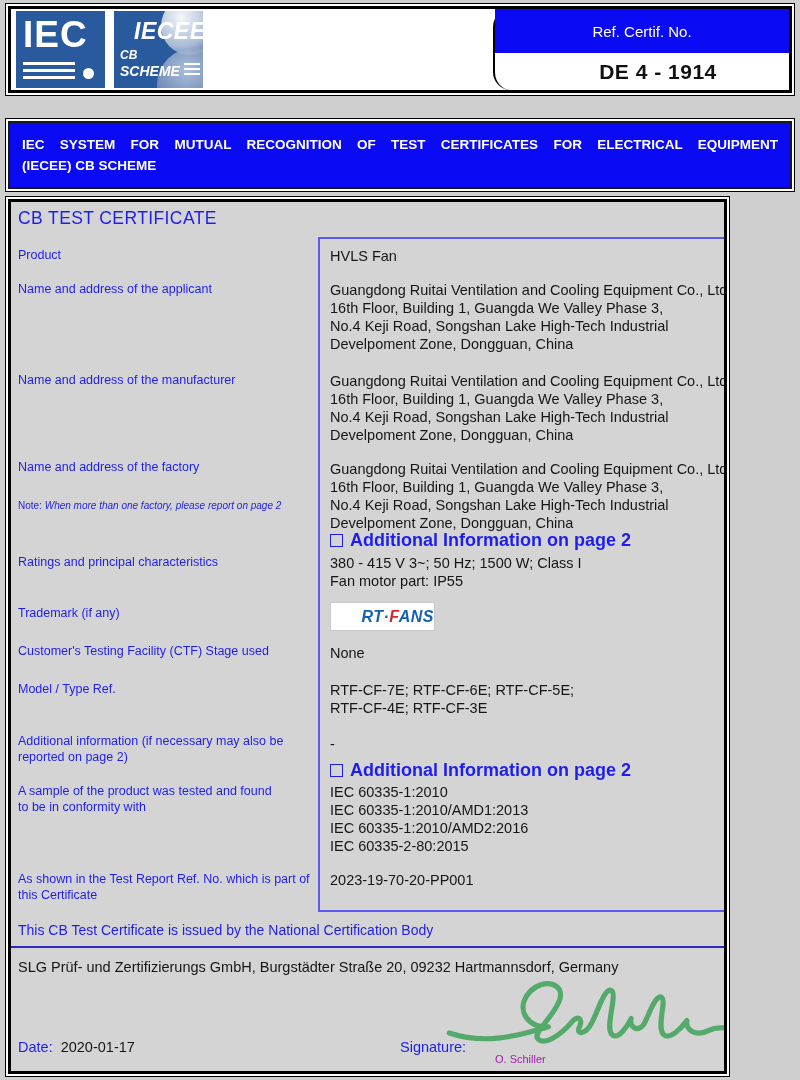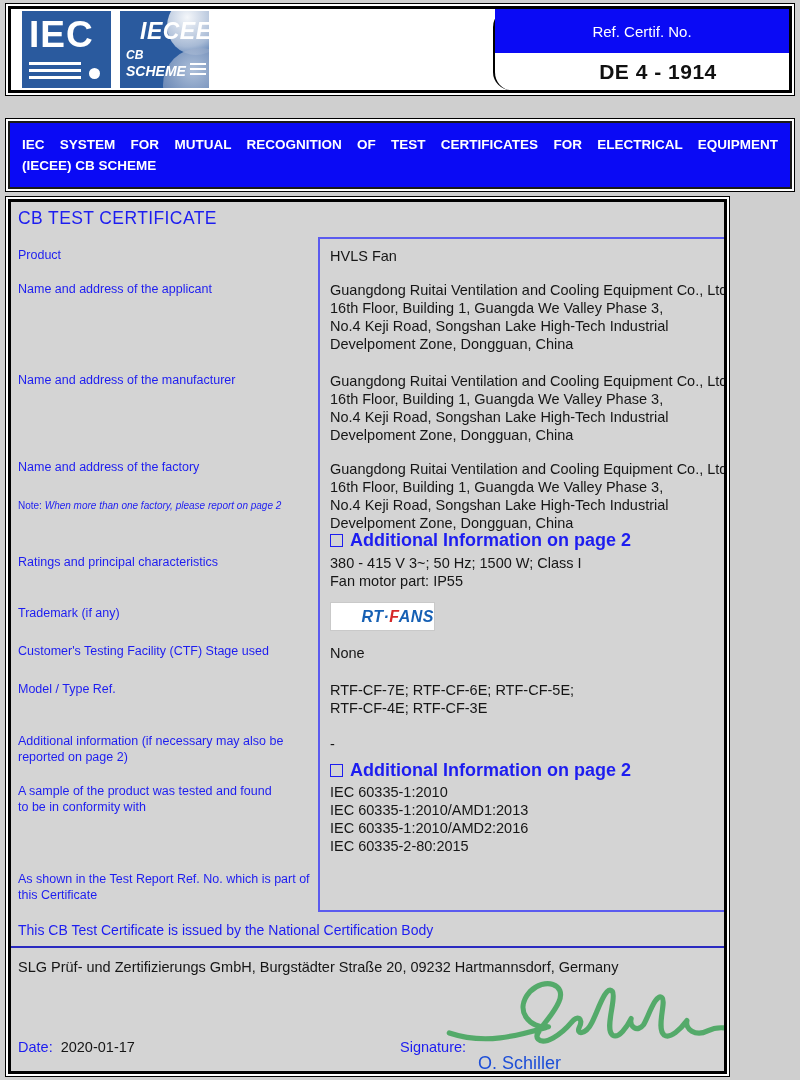--- a/index.html
+++ b/index.html
@@ -12,21 +12,21 @@
   }
   .page { position:absolute; inset:0; }
 
   
   .frame { position:absolute; border:1px solid #000; background:#fff; padding:2px; box-sizing:border-box; }
   .frame-inner { width:100%; height:100%; border:3px solid #000; box-sizing:border-box; overflow:hidden; position:relative; }
 
   
   .frame.header { left:5px; top:3px; width:790px; height:93px; }
   .header-inner { display:flex; background:#fff; }
-  .logos { flex:1; display:flex; align-items:center; gap:9px; padding-left:11px; }
+  .logos { flex:1; display:flex; align-items:center; gap:9px; padding-left:5px; }
   .logo-box { width:89px; height:77px; background:#2a5a9e; position:relative; color:#fff; overflow:hidden; flex:0 0 auto; }
   .iec-text { font-size:37px; font-weight:600; letter-spacing:1px; line-height:1; margin:5px 0 0 7px; }
   .iec-lines { position:absolute; left:7px; bottom:9px; width:52px; }
   .iec-lines div { height:3px; background:#fff; margin-top:4px; }
   .iec-dot { position:absolute; right:11px; bottom:9px; width:11px; height:11px; border-radius:50%; background:#fff; }
   .sphere1 { position:absolute; right:-16px; top:-14px; width:58px; height:58px; border-radius:50%;
              background:radial-gradient(circle at 35% 35%, #ffffff, #aebfd8 55%, #2a5a9e 95%); opacity:.95; }
   .sphere2 { position:absolute; right:-28px; bottom:-34px; width:74px; height:74px; border-radius:50%;
              background:radial-gradient(circle at 40% 30%, #cdd8e8, #6c87b3 60%, #2a5a9e 95%); opacity:.8; }
   .iecee-title { position:relative; font-style:italic; font-weight:800; font-size:23px; line-height:1; margin:9px 0 0 20px; letter-spacing:0.5px; }
@@ -72,21 +72,21 @@
 
   .issued-line { left:7px; top:720px; color:#1d1df0; font-size:14px; }
   .sep { left:0; right:0; top:744px; height:2px; background:#2a2ac0; position:absolute; }
 
   .ncb-line { left:7px; top:757px; color:#161616; font-size:14.5px; width:760px; }
   .date-row { left:7px; top:837px; font-size:14.5px; display:flex; gap:8px; }
   .lbl-blue { color:#1d1df0; }
   .val-black { color:#161616; }
   .sig-label { left:389px; top:837px; color:#1d1df0; font-size:14.5px; }
   .sig-svg { left:430px; top:768px; width:310px; height:95px; }
-  .sig-name { left:467px; top:851px; color:#1d4ed8; font-size:18px; }
+  .sig-name { left:484px; top:851px; color:#a21caf; font-size:11px; }
 </style>
 </head>
 <body>
 
 <div class="page">
 
   <div class="frame header">
     <div class="frame-inner header-inner">
       <div class="logos">
         <div class="logo-box">
@@ -185,20 +185,21 @@
 
         <div class="addinfo" style="top:521px">
           <span class="cbx"></span>
           <span>Additional Information on page 2</span>
         </div>
 
         <div class="fvalue" style="top:544px">IEC 60335-1:2010
 IEC 60335-1:2010/AMD1:2013
 IEC 60335-1:2010/AMD2:2016
 IEC 60335-2-80:2015</div>
+        <div class="fvalue" style="top:632px">2023-19-70-20-PP001</div>
       </div>
 
       <div class="abs issued-line">This CB Test Certificate is issued by the National Certification Body</div>
 
       <div class="sep"></div>
 
       <div class="abs ncb-line">SLG Prüf- und Zertifizierungs GmbH, Burgstädter Straße 20, 09232 Hartmannsdorf, Germany</div>
 
       <div class="abs date-row">
         <span class="lbl-blue">Date:</span>

